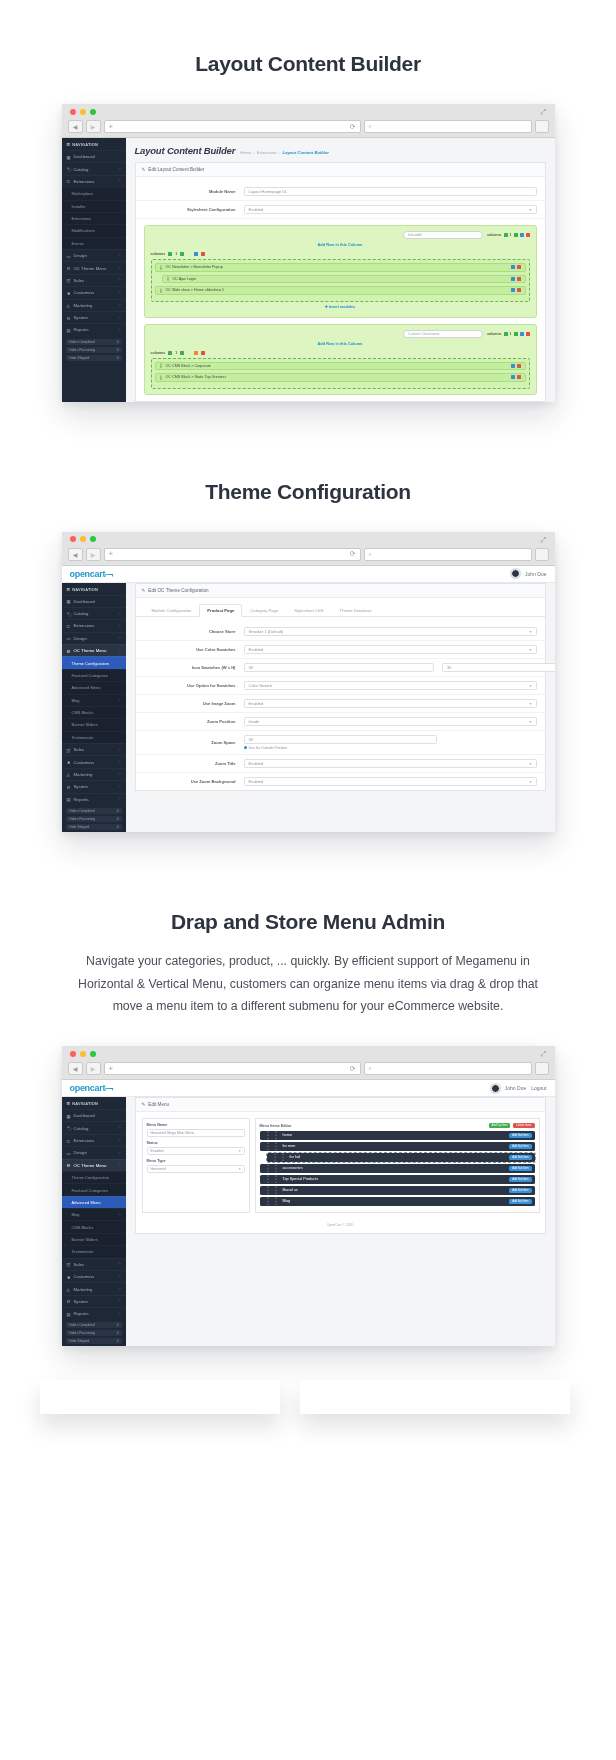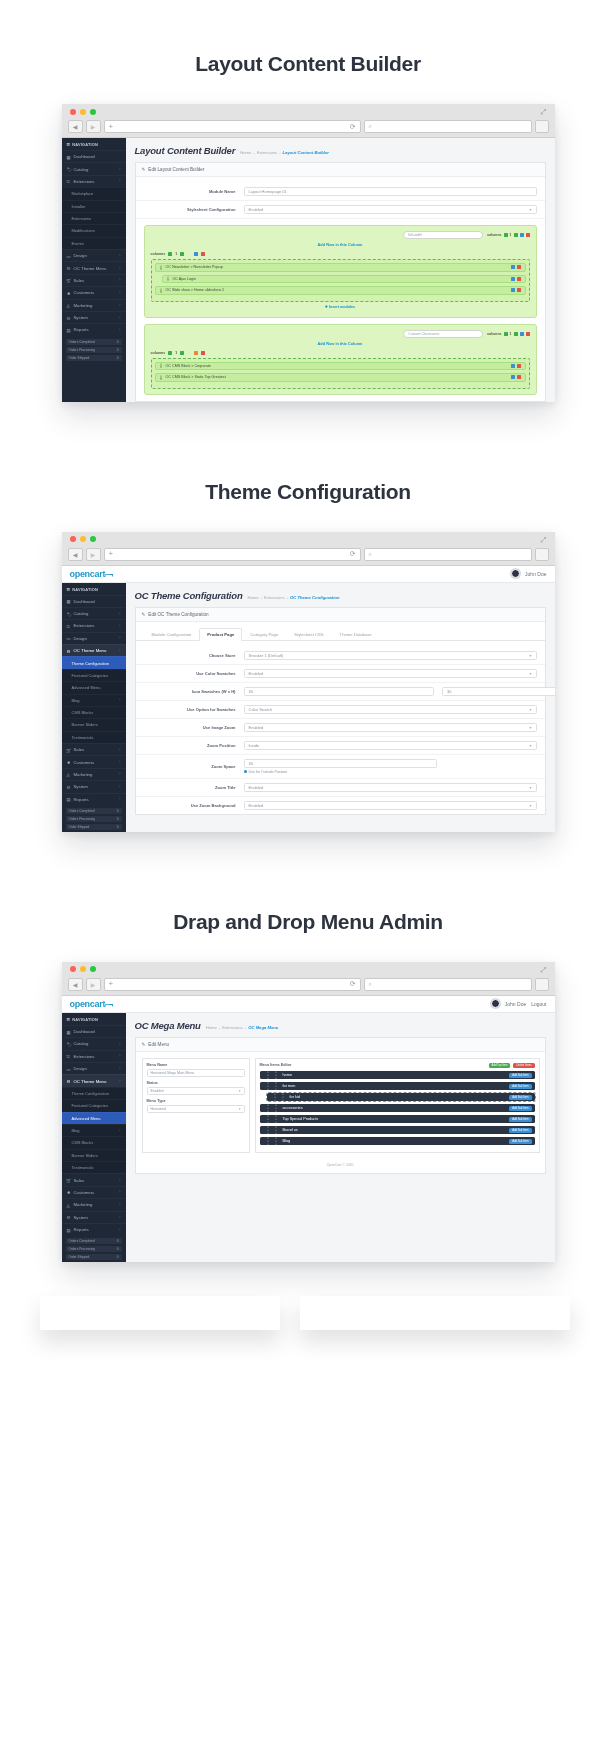--- a/index.html
+++ b/index.html
@@ -619,30 +619,20 @@
               <span>0</span>
             </div>
             <div class="sf-row">
               <span>Order Shipped</span>
               <span>0</span>
             </div>
           </div>
         </div>
 
         <div class="content">
-          <div class="page-head">
-            <span class="page-title">OC Theme Configuration</span>
-            <span class="crumbs">
-              <span>Home</span>
-              <span>-</span>
-              <span>Extensions</span>
-              <span>-</span>
-              <span class="cur">OC Theme Configuration</span>
-            </span>
-          </div>
           <div class="panel">
             <div class="panel-head">
               <span>✎</span>
               <span>Edit OC Theme Configuration</span>
             </div>
             <div class="tabs">
               <span class="tab">Module Configuration</span>
               <span class="tab active">Product Page</span>
               <span class="tab">Category Page</span>
               <span class="tab">Stylesheet CSS</span>
@@ -695,21 +685,22 @@
             </div>
           </div>
         </div>
       </div>
     </div>
   </div>
 
   <div class="spacer-lg"></div>
 
   <div class="section">
-    <h2 class="sec-title">Drap and Drop Menu Admin</h2>
+    <h2 class="sec-title">Drap and Store Menu Admin</h2>
+    <p class="sec-desc">Navigate your categories, product, ... quickly. By efficient support of Megamenu in Horizontal &amp; Vertical Menu, customers can organize menu items via drag &amp; drop that move a menu item to a different submenu for your eCommerce website.</p>
   </div>
 
   <div class="mock-wrap">
     <div class="mock">
       <div class="mock-chrome">
         <div class="chrome-top">
           <span class="dot red"></span>
           <span class="dot yellow"></span>
           <span class="dot green"></span>
           <span class="expand-ico">⤢</span>
@@ -826,30 +817,20 @@
               <span>0</span>
             </div>
             <div class="sf-row">
               <span>Order Shipped</span>
               <span>0</span>
             </div>
           </div>
         </div>
 
         <div class="content">
-          <div class="page-head">
-            <span class="page-title">OC Mega Menu</span>
-            <span class="crumbs">
-              <span>Home</span>
-              <span>-</span>
-              <span>Extensions</span>
-              <span>-</span>
-              <span class="cur">OC Mega Menu</span>
-            </span>
-          </div>
           <div class="panel">
             <div class="panel-head">
               <span>✎</span>
               <span>Edit Menu</span>
             </div>
             <div class="m3-body">
               <div class="col-box" style="width:108px; margin-left:6px;">
                 <div class="cb-label">Menu Name</div>
                 <div class="cb-input">Horizontal Mega Main Menu</div>
                 <div class="cb-label">Status</div>

